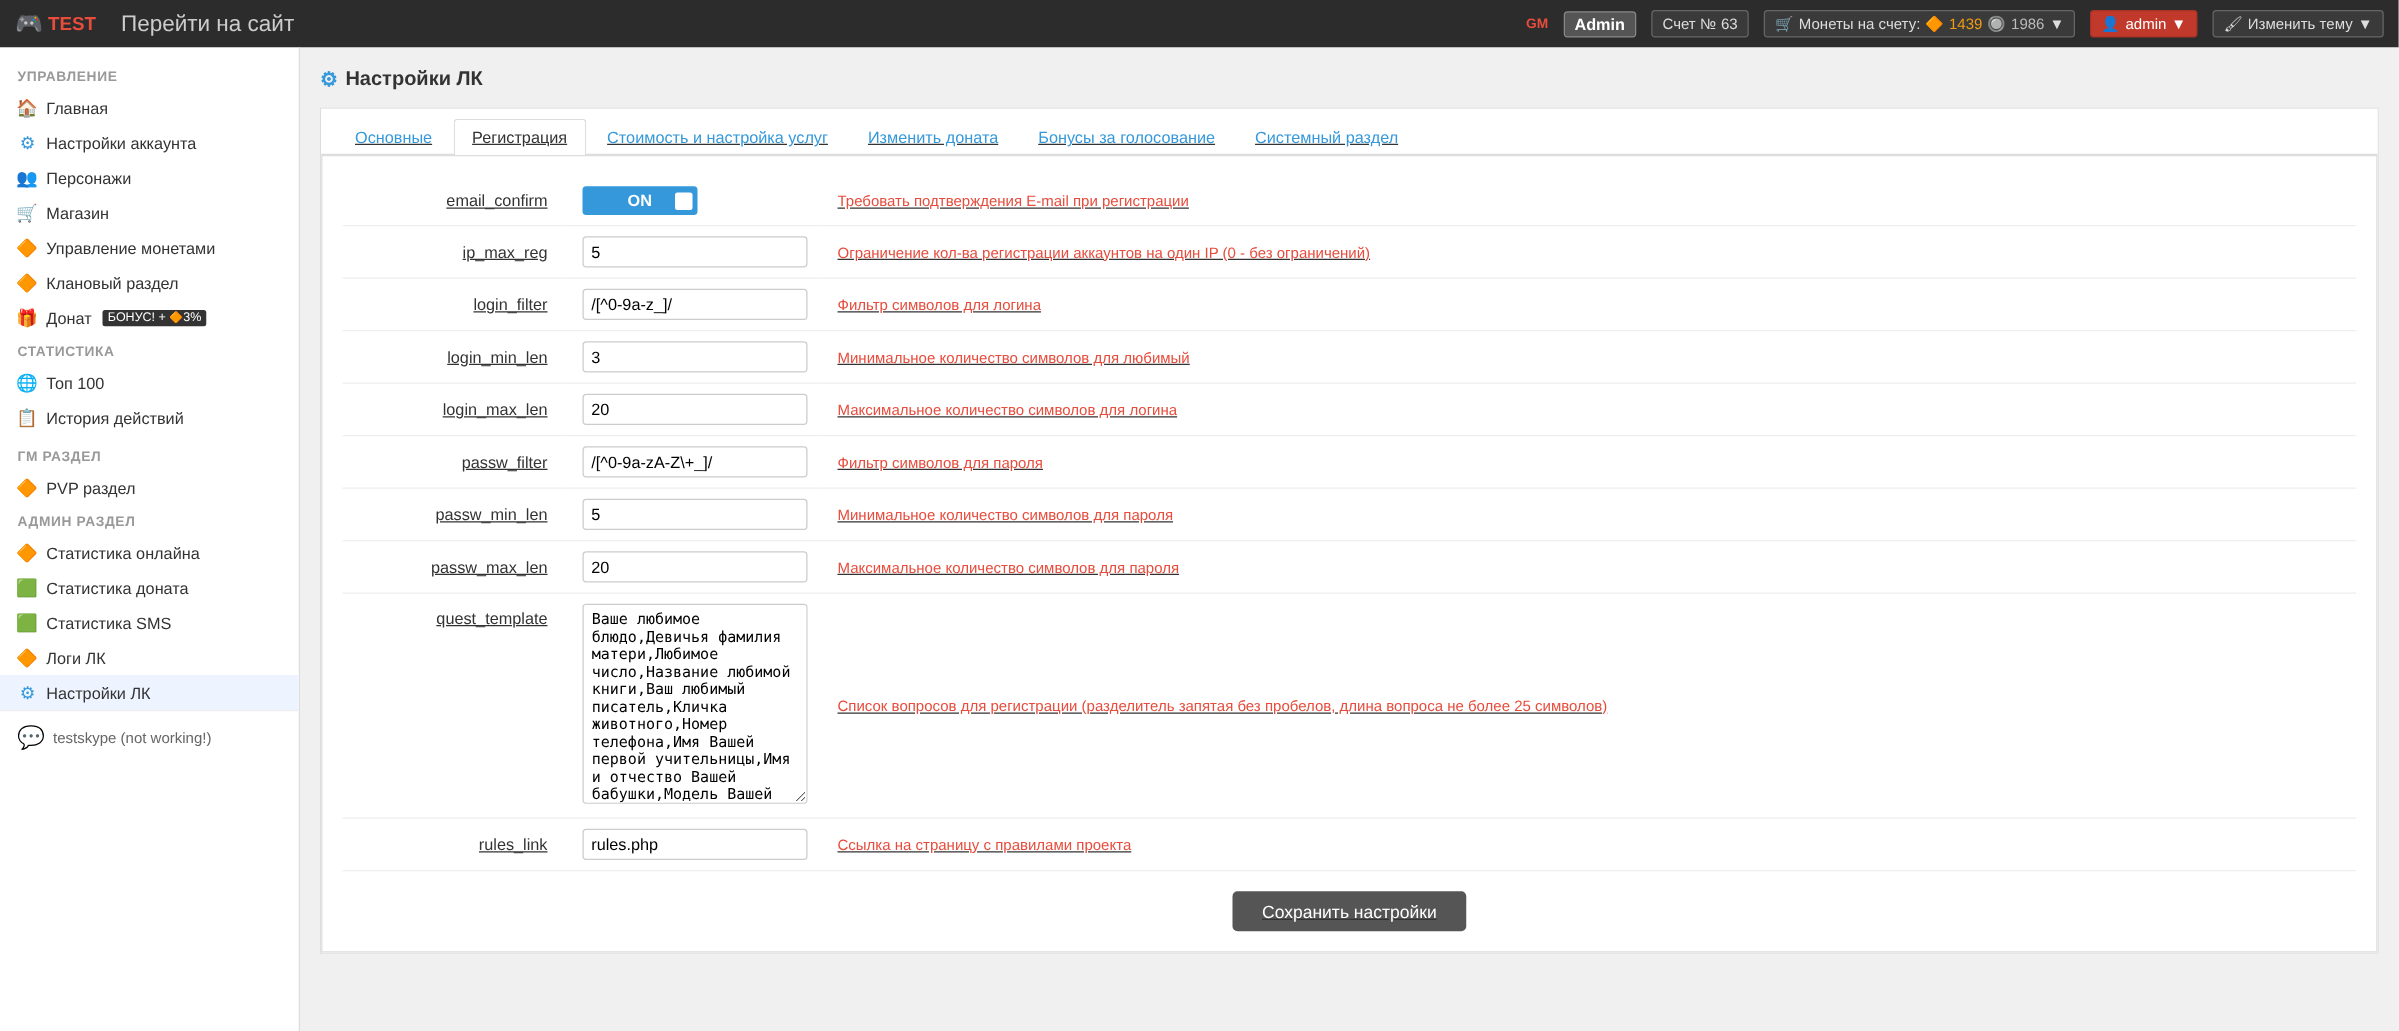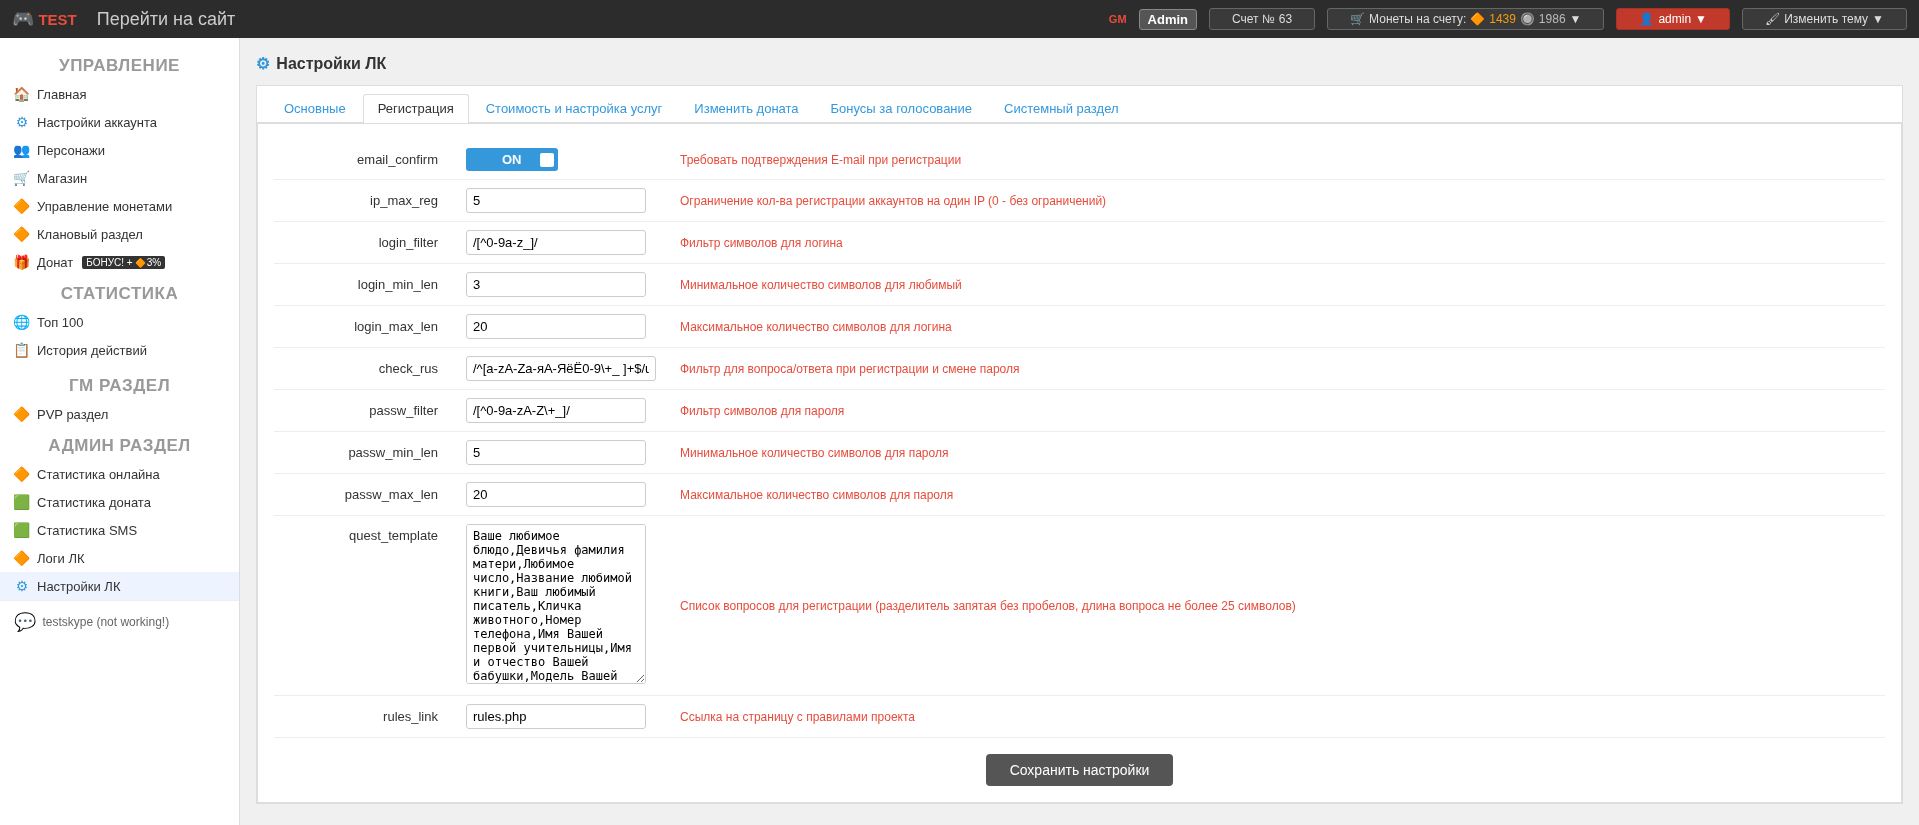--- a/index.html
+++ b/index.html
@@ -33,21 +33,21 @@
       border-radius: 3px;
       padding: 2px 8px;
       font-size: 13px;
       font-weight: bold;
     }
     .topnav-btn {
       background: #3a3a3a;
       border: 1px solid #666;
       border-radius: 3px;
       color: #ddd;
-      padding: 3px 22px;
+      padding: 3px 8px;
       font-size: 12px;
       cursor: pointer;
       display: flex;
       align-items: center;
       gap: 4px;
     }
     .topnav-btn.red { background: #c0392b; border-color: #a93226; color: #fff; }
     .coin-gold { color: #f39c12; }
     .coin-silver { color: #bbb; }
 
@@ -57,26 +57,25 @@
     
     .sidebar {
       width: 240px;
       background: #fff;
       border-right: 1px solid #ddd;
       padding: 10px 0;
       flex-shrink: 0;
     }
     .sidebar-section-title {
       color: #999;
-      font-size: 17px;
+      font-size: 11px;
       font-weight: bold;
       padding: 8px 14px 4px;
       text-transform: uppercase;
       letter-spacing: 0.5px;
-      text-align: center;
     }
     .sidebar-item {
       display: flex;
       align-items: center;
       gap: 7px;
       padding: 6px 14px;
       color: #333;
       cursor: pointer;
       text-decoration: none;
       font-size: 13px;
@@ -371,21 +370,21 @@
       <span>testskype (not working!)</span>
     </div>
   </div>
 
   <div class="main-content">
     <div class="page-title">
       <span class="gear">⚙</span>
       <span>Настройки ЛК</span>
     </div>
 
-    <div style="background:#fff; border:1px solid #ddd;">
+    <div style="background:#fff; border:1px solid #ddd;text-decoration:underline;">
       <div class="tabs">
         <div class="tab">Основные</div>
         <div class="tab active">Регистрация</div>
         <div class="tab">Стоимость и настройка услуг</div>
         <div class="tab">Изменить доната</div>
         <div class="tab">Бонусы за голосование</div>
         <div class="tab">Системный раздел</div>
       </div>
 
       <div class="panel">
@@ -425,27 +424,20 @@
             </tr>
 
             <tr>
               <td class="field-label">login_max_len</td>
               <td class="field-input">
                 <input type="text" value="20" style="">
               </td>
               <td class="field-desc">Максимальное количество символов для логина</td>
             </tr>
 
-            <tr>
-              <td class="field-label">check_rus</td>
-              <td class="field-input">
-                <input type="text" value="/^[a-zA-Za-яА-ЯёЁ0-9\+_ ]+$/u" style="width: 190px;">
-              </td>
-              <td class="field-desc">Фильтр для вопроса/ответа при регистрации и смене пароля</td>
-            </tr>
 
             <tr>
               <td class="field-label">passw_filter</td>
               <td class="field-input">
                 <input type="text" value="/[^0-9a-zA-Z\+_]/" style="">
               </td>
               <td class="field-desc">Фильтр символов для пароля</td>
             </tr>
 
             <tr>

